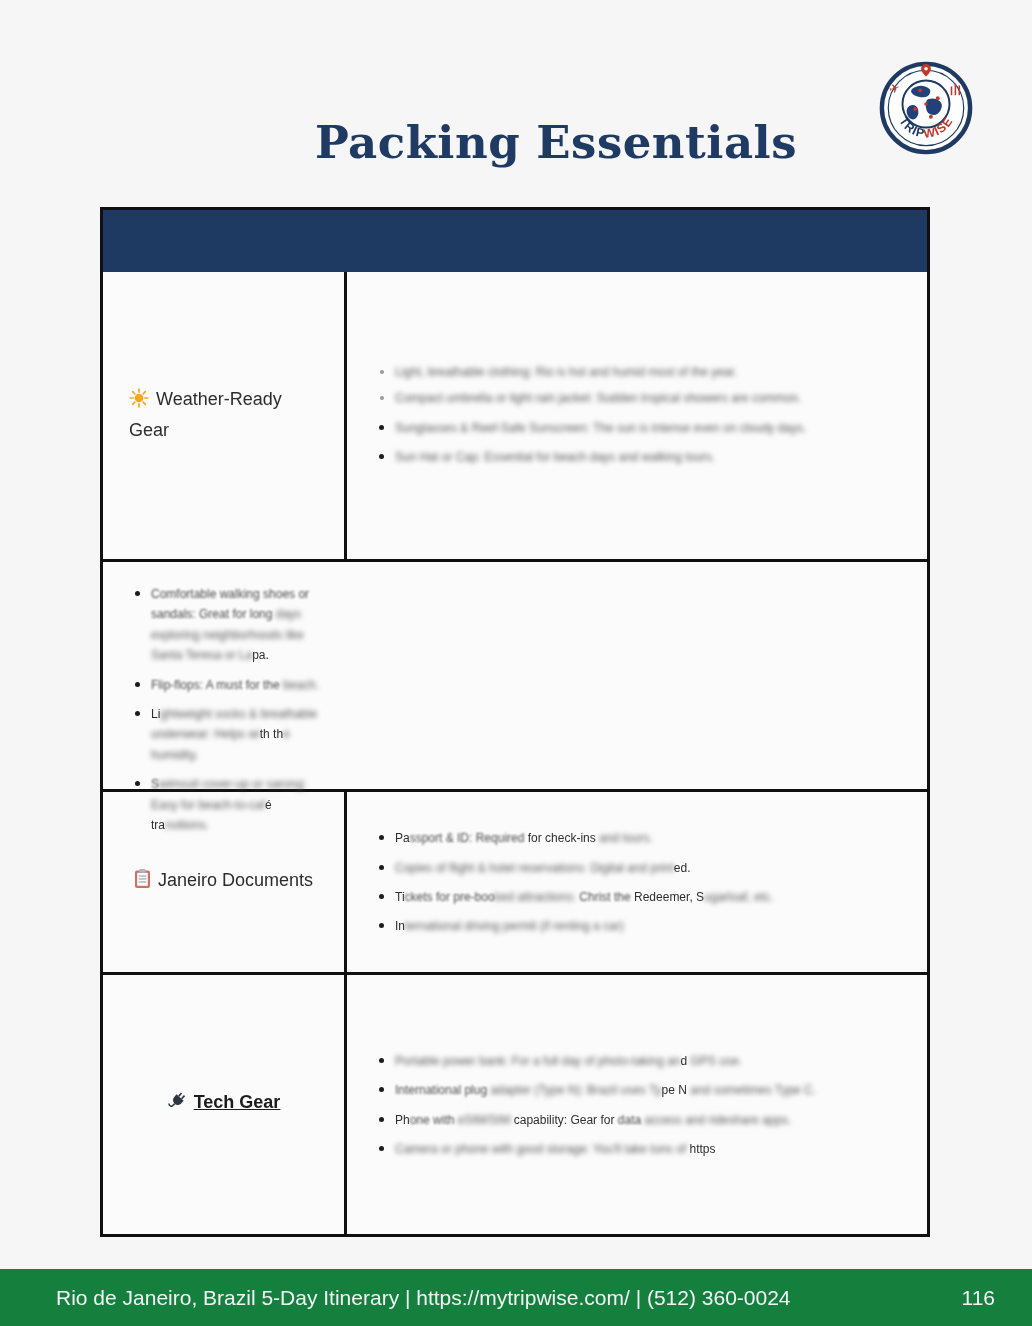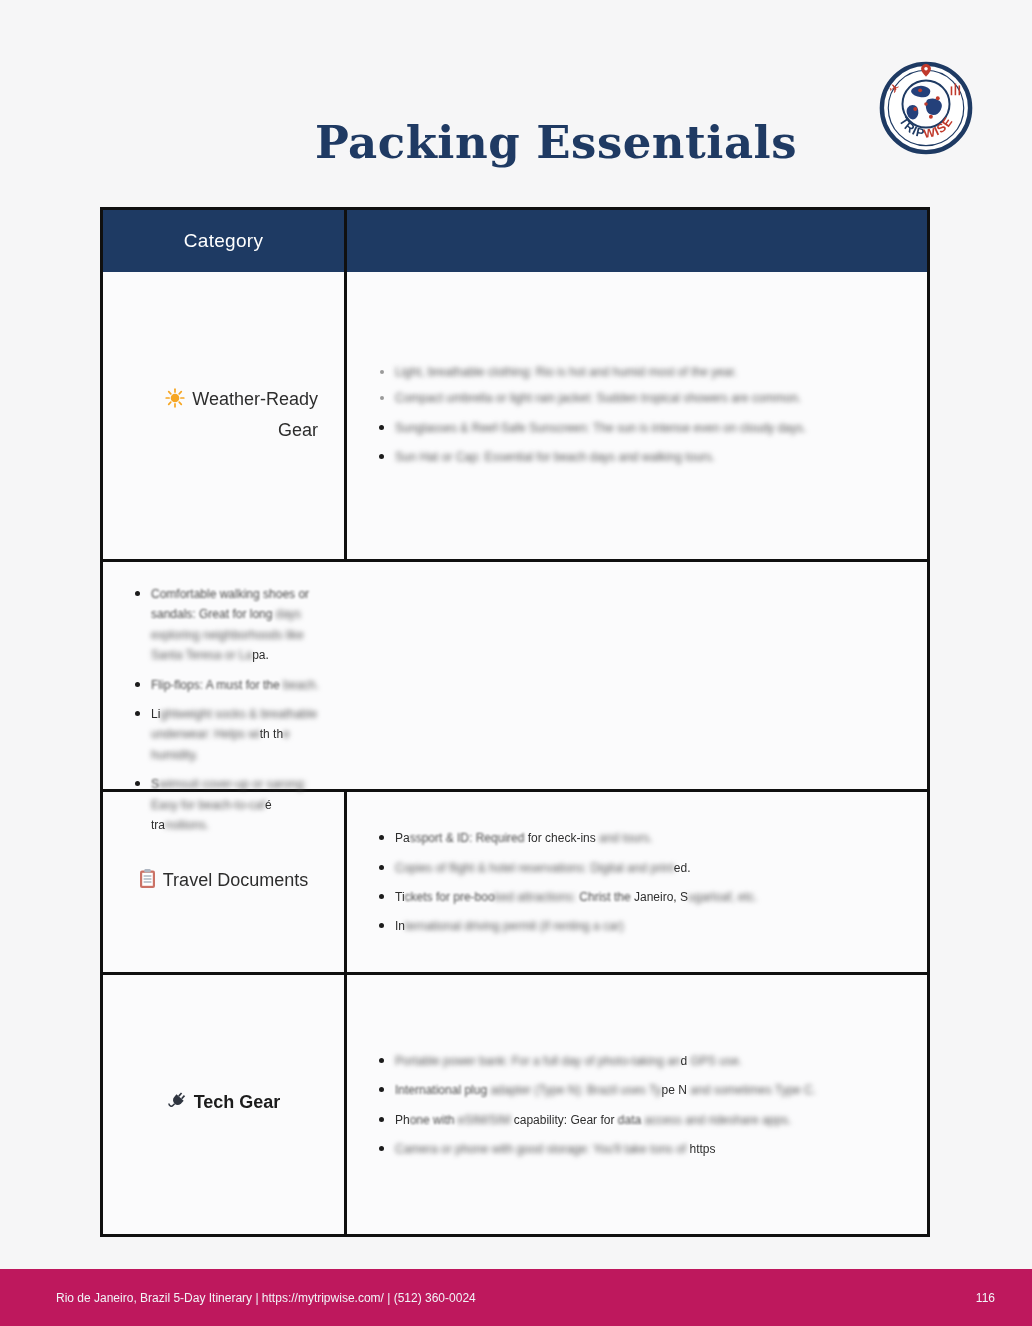--- a/index.html
+++ b/index.html
@@ -14,38 +14,38 @@
 
   
   .ptable{position:absolute;left:100px;top:207px;width:824px;border:3px solid #101010;background:#fbfbfc;}
   .trow{display:grid;grid-template-columns:244px 1fr;}
   .trow + .trow{border-top:3px solid #101010;}
   .thead{background:#1e3a63;color:#ffffff;height:62px;}
   .thead .hcell{display:flex;align-items:center;justify-content:center;font-size:19px;letter-spacing:0.3px;}
   .cell-left{border-right:3px solid #101010;}
   .r0{height:287px;}.r1{height:227px;}.r2{height:180px;}.r3{height:259px;}
 
-  .cat-cell{display:flex;align-items:center;justify-content:center;text-align:right;
+  .cat-cell{display:flex;align-items:center;justify-content:center;text-align:left;
     padding:0 26px;font-size:18px;color:#2d2d2d;line-height:1.55;}
   .cat-cell .icn{display:inline-block;vertical-align:-3px;margin-right:7px;}
-  .cat-bold{font-weight:bold;color:#1c1c1c;}
+  .cat-bold{font-weight:bold;color:#1c1c1c;text-decoration:underline;}
 
   .ess-cell{display:flex;align-items:center;padding:16px 26px 16px 10px;}
   .ess-cell ul{margin:0;padding-left:38px;}
   .ess-cell li{font-size:12px;line-height:1.7;color:#2e2e2e;margin:2px 0 5px;}
   .ess-cell li::marker{color:#1c1c1c;font-size:15px;}
   .ess-cell li.mblur::marker{color:#9a9a9a;font-size:13px;}
 
   .b0{filter:none;}
   .b1{filter:blur(1.1px);color:#4c4c4c;}
   .b2{filter:blur(2.7px);color:#5a5a5a;}
 
-  .footer{position:absolute;left:0;bottom:0;width:1032px;height:57px;background:#be185d;
+  .footer{position:absolute;left:0;bottom:0;width:1032px;height:57px;background:#15803d;
     display:flex;align-items:center;justify-content:space-between;
-    color:#f2f4f8;font-size:12px;box-sizing:border-box;padding:0 37px 0 56px;}
+    color:#f2f4f8;font-size:21px;box-sizing:border-box;padding:0 37px 0 56px;}
 </style>
 </head>
 <body>
 
 <div class="page">
 
   <div class="logo">
     <svg width="98" height="98" viewBox="0 0 100 100">
       <circle cx="50" cy="51" r="45" fill="#ffffff" stroke="#1e3a63" stroke-width="4.5"></circle>
       <circle cx="50" cy="51" r="38.5" fill="none" stroke="#1e3a63" stroke-width="1.2"></circle>
@@ -79,21 +79,20 @@
           <tspan fill="#1e3a63">TRIP</tspan><tspan fill="#c0392b">WISE</tspan>
         </textPath>
       </text>
     </svg>
   </div>
 
   <div class="page-title">Packing Essentials</div>
 
   <div class="ptable">
     <div class="trow thead">
-      <div class="hcell cell-left">Category</div>
     </div>
     <div id="tbody">
         <div class="trow r0">
           <div class="cat-cell cell-left">
             <div><span class="icn"><svg width="20" height="20" viewBox="0 0 20 20">
                   <circle cx="10" cy="10" r="4.3" fill="#f6a623"></circle>
                   <g stroke="#f6a623" stroke-width="1.7" stroke-linecap="round">
                     <line x1="10" y1="1.2" x2="10" y2="4.1"></line>
                     <line x1="10" y1="15.9" x2="10" y2="18.8"></line>
                     <line x1="1.2" y1="10" x2="4.1" y2="10"></line>
@@ -128,27 +127,27 @@
           <div class="cat-cell cell-left">
             <div><span class="icn"><svg width="17" height="21" viewBox="0 0 17 21">
                   <rect x="1" y="2.6" width="15" height="17.4" rx="2" fill="#cb7266"></rect>
                   <rect x="3.2" y="4.8" width="10.6" height="13" fill="#ffffff"></rect>
                   <g stroke="#8f9dad" stroke-width="1.1">
                     <line x1="4.6" y1="8" x2="12.4" y2="8"></line>
                     <line x1="4.6" y1="11" x2="12.4" y2="11"></line>
                     <line x1="4.6" y1="14" x2="12.4" y2="14"></line>
                   </g>
                   <rect x="5.3" y="1" width="6.4" height="3.4" rx="1.2" fill="#aeb6c2"></rect>
-                </svg></span><span>Travel Documents</span></div>
+                </svg></span><span>Janeiro Documents</span></div>
           </div>
           <div class="ess-cell">
             <ul>
               <li><span class="b0">Pa</span><span class="b1">ssport &amp; ID: Required </span><span class="b0">for check-ins </span><span class="b2">and tours.</span></li>
               <li><span class="b2">Copies of flight &amp; hotel reservations: Digital and print</span><span class="b0">ed.</span></li>
-              <li><span class="b0">Ti</span><span class="b1">ckets for pre-boo</span><span class="b2">ked attractions: </span><span class="b1">Christ the </span><span class="b0">Janeiro, </span><span class="b0">S</span><span class="b2">ugarloaf, etc.</span></li>
+              <li><span class="b0">Ti</span><span class="b1">ckets for pre-boo</span><span class="b2">ked attractions: </span><span class="b1">Christ the </span><span class="b0">Redeemer, </span><span class="b0">S</span><span class="b2">ugarloaf, etc.</span></li>
               <li><span class="b0">In</span><span class="b2">ternational driving permit (if renting a car)</span></li>
             </ul>
           </div>
         </div>
         <div class="trow r3">
           <div class="cat-cell cell-left">
             <div class="cat-bold"><span class="icn"><svg width="20" height="20" viewBox="0 0 20 20">
                   <g transform="rotate(42 10 10)" fill="#2f3540" stroke="#2f3540">
                     <rect x="7.2" y="1" width="1.7" height="4.2" stroke="none"></rect>
                     <rect x="11.1" y="1" width="1.7" height="4.2" stroke="none"></rect>

